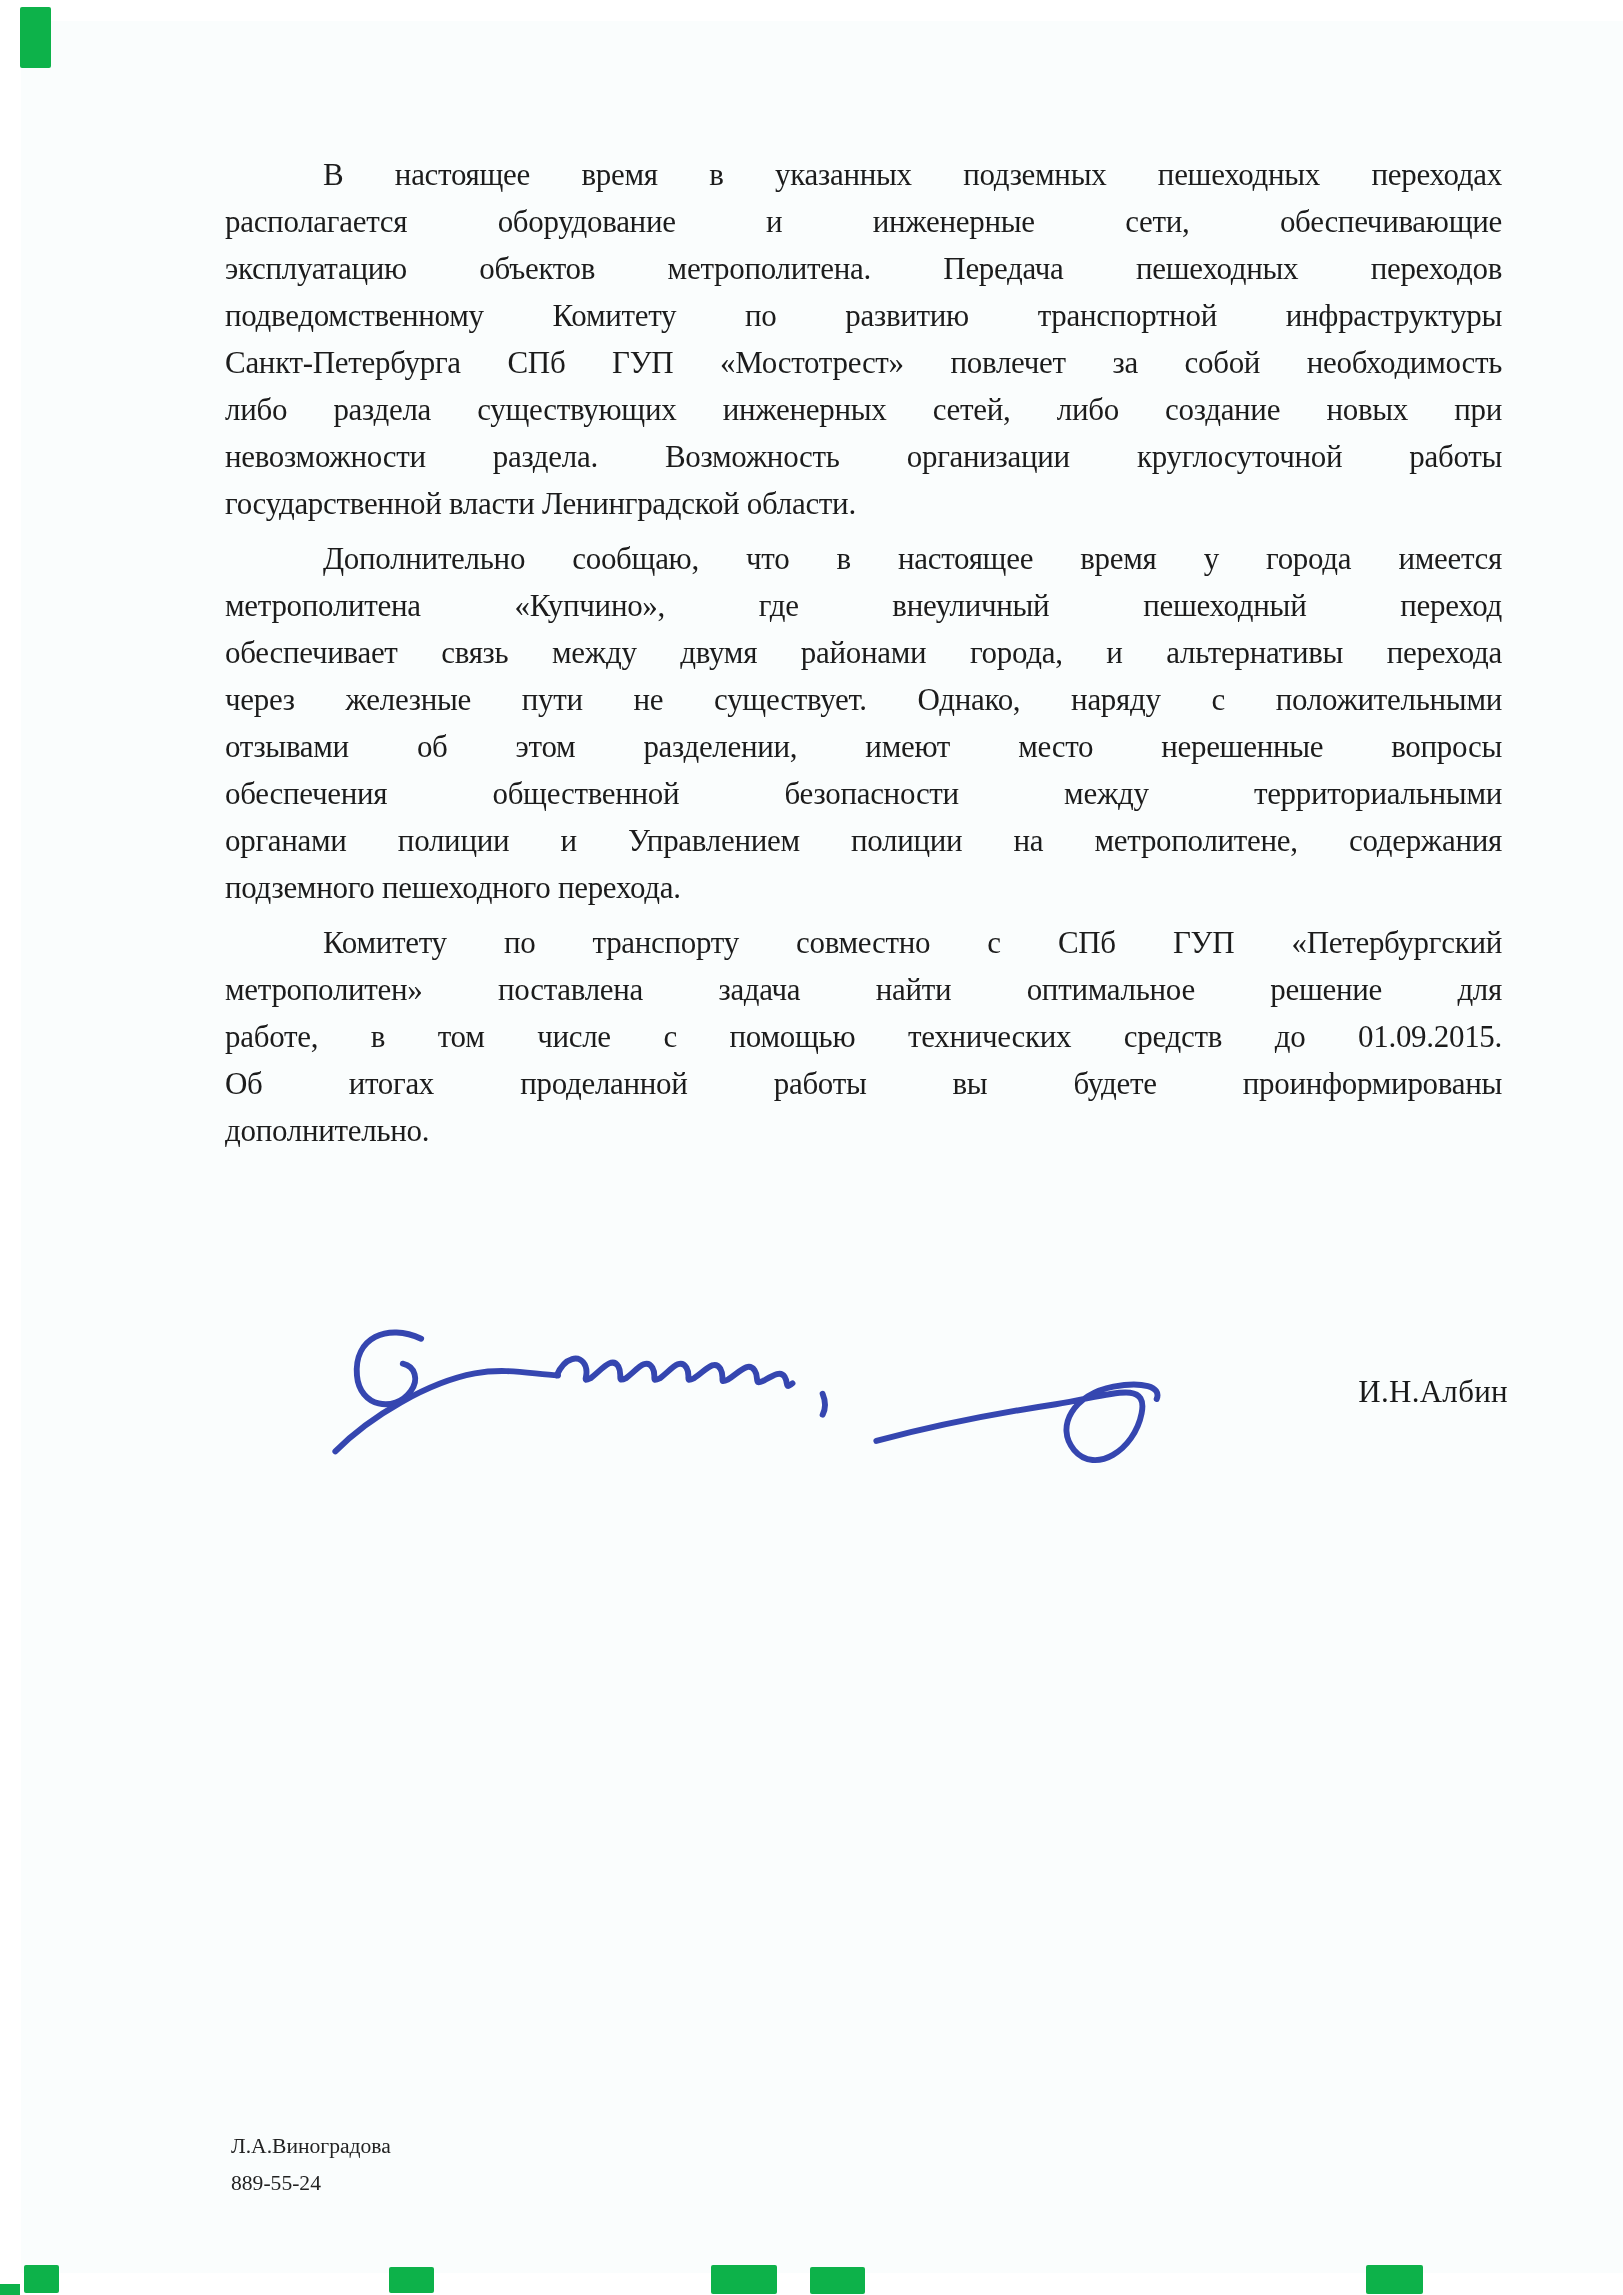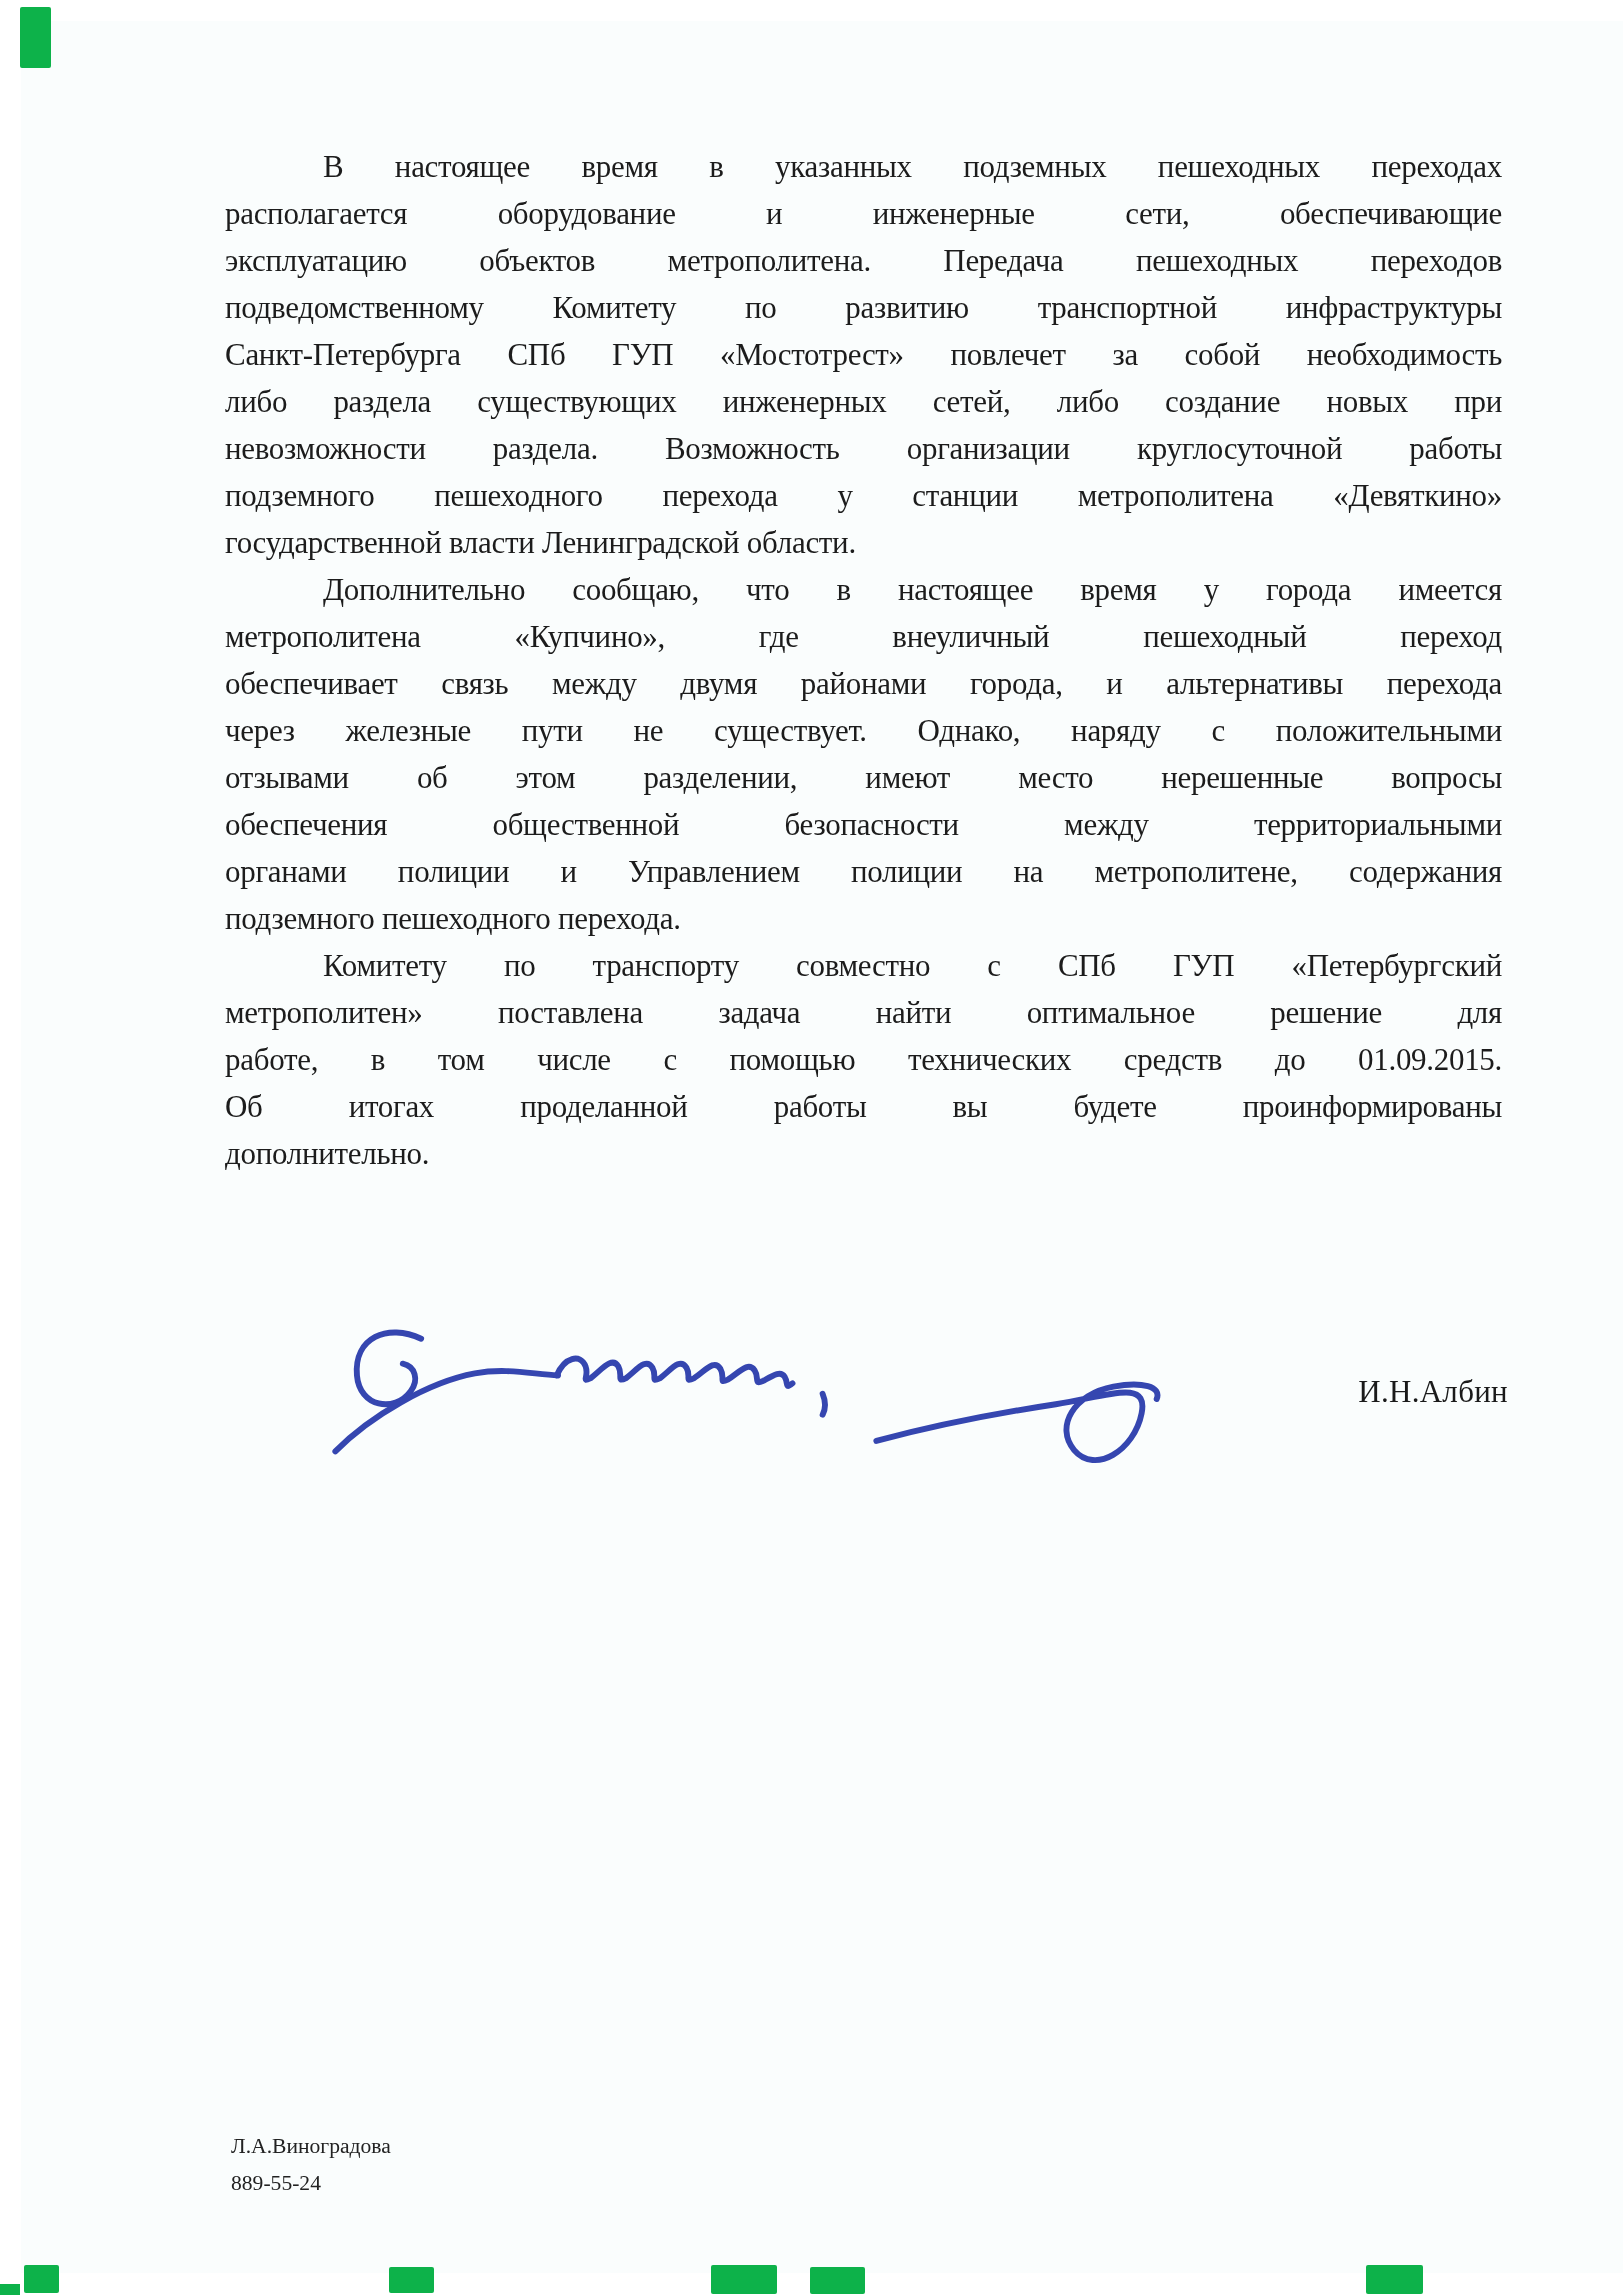--- a/index.html
+++ b/index.html
@@ -28,21 +28,21 @@
     font-size: 31px;
     line-height: 47px;
     letter-spacing: -0.3px;
     color: #1c1c1c;
   }
   .line {
     text-align: justify;
     text-align-last: justify;
     white-space: normal;
   }
-  .line.first { padding-left: 98px; }
+  .line.first { padding-left: 98px; margin-top: 8px; }
   .line.last  { text-align-last: left; }
   
   .sig-svg {
     position: absolute;
     left: 0; top: 0;
     width: 1623px; height: 2295px;
     pointer-events: none;
   }
   .signatory-name {
     position: absolute;
@@ -87,21 +87,20 @@
   <div class="green-mark gm-b5" style="background: rgb(13, 178, 74);"></div>
 
   <div class="letter-body" style="color: rgb(28, 28, 28);">
       <div class="line first">В настоящее время в указанных подземных пешеходных переходах</div>
       <div class="line">располагается оборудование и инженерные сети, обеспечивающие</div>
       <div class="line">эксплуатацию объектов метрополитена. Передача пешеходных переходов</div>
       <div class="line">подведомственному Комитету по развитию транспортной инфраструктуры</div>
       <div class="line">Санкт-Петербурга СПб ГУП «Мостотрест» повлечет за собой необходимость</div>
       <div class="line">либо раздела существующих инженерных сетей, либо создание новых при</div>
       <div class="line">невозможности раздела. Возможность организации круглосуточной работы</div>
-      <div class="line">подземного пешеходного перехода у станции метрополитена «Девяткино»</div>
       <div class="line last">государственной власти Ленинградской области.</div>
       <div class="line first">Дополнительно сообщаю, что в настоящее время у города имеется</div>
       <div class="line">метрополитена «Купчино», где внеуличный пешеходный переход</div>
       <div class="line">обеспечивает связь между двумя районами города, и альтернативы перехода</div>
       <div class="line">через железные пути не существует. Однако, наряду с положительными</div>
       <div class="line">отзывами об этом разделении, имеют место нерешенные вопросы</div>
       <div class="line">обеспечения общественной безопасности между территориальными</div>
       <div class="line">органами полиции и Управлением полиции на метрополитене, содержания</div>
       <div class="line last">подземного пешеходного перехода.</div>
       <div class="line first">Комитету по транспорту совместно с СПб ГУП «Петербургский</div>

